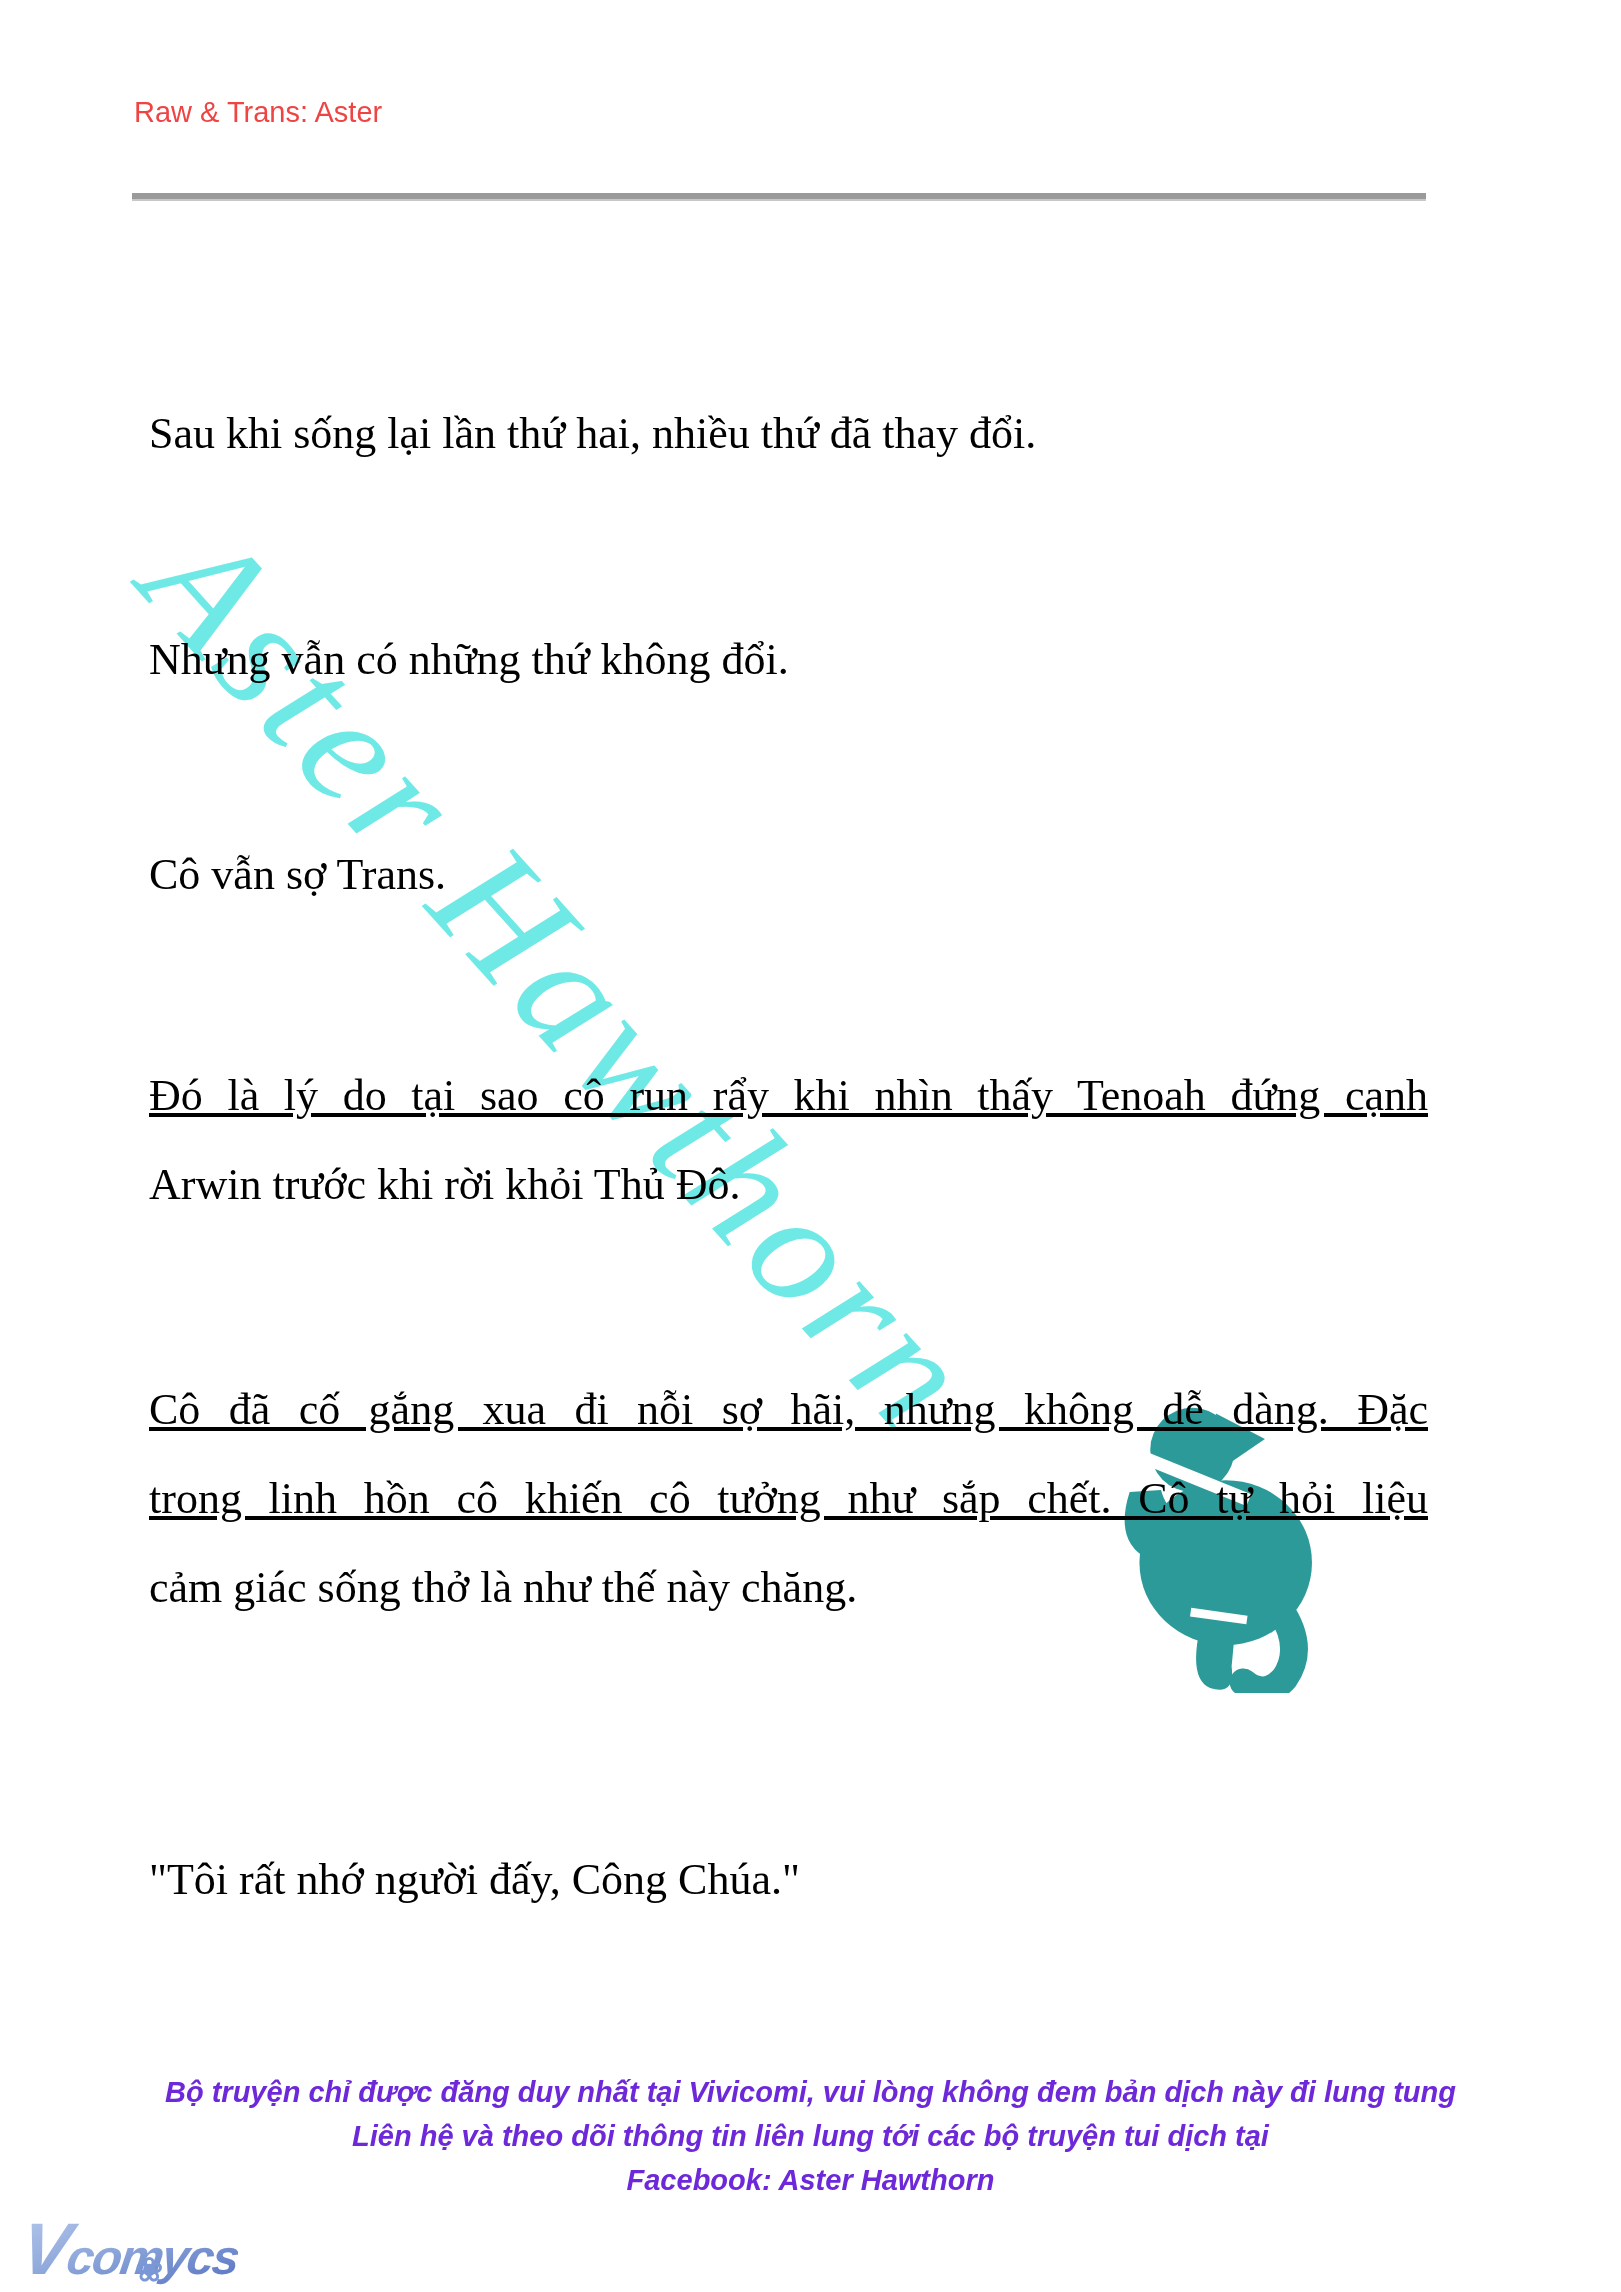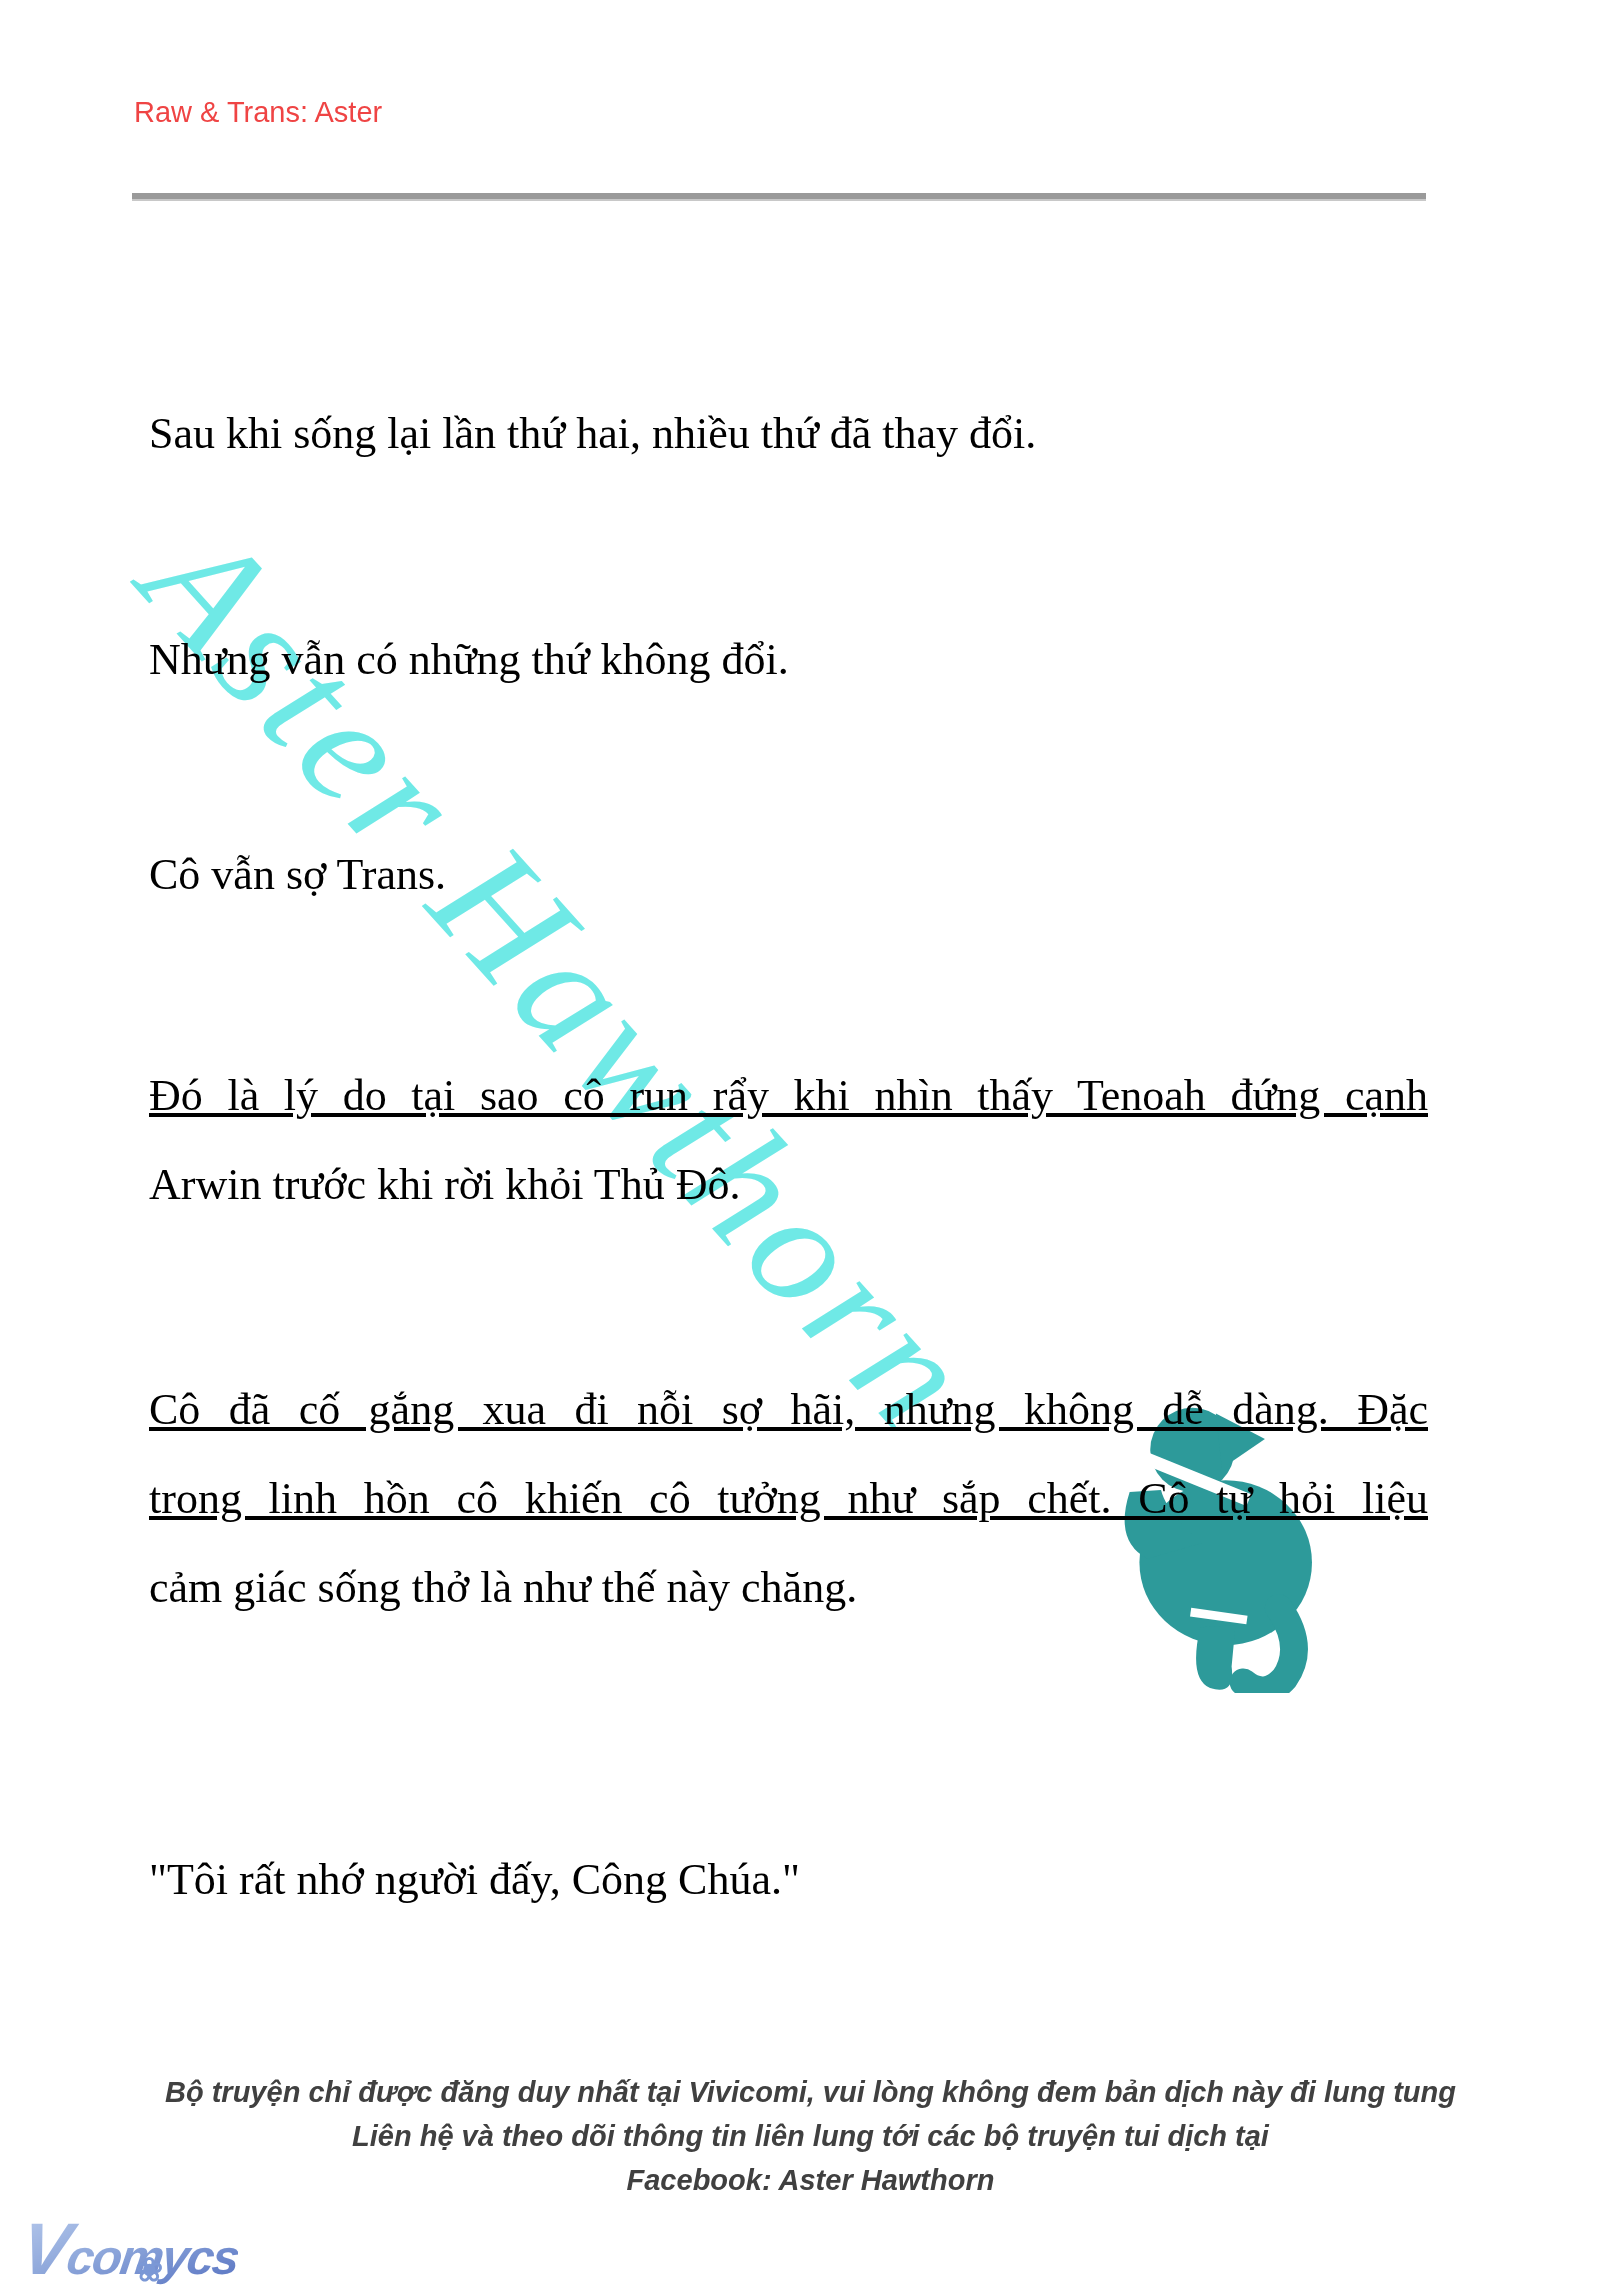--- a/index.html
+++ b/index.html
@@ -78,21 +78,21 @@
     position:absolute;
     left:0;
     top:2070px;
     width:1621px;
     text-align:center;
     font-family:"Liberation Sans", sans-serif;
     font-weight:bold;
     font-style:italic;
     font-size:29px;
     line-height:44px;
-    color:#404040;
+    color:#6d28d9;
     z-index:4;
   }
   
   .logo{
     position:absolute;
     left:21.6px;
     top:2207px;
     z-index:4;
     font-family:"Liberation Sans", sans-serif;
     font-weight:bold;

